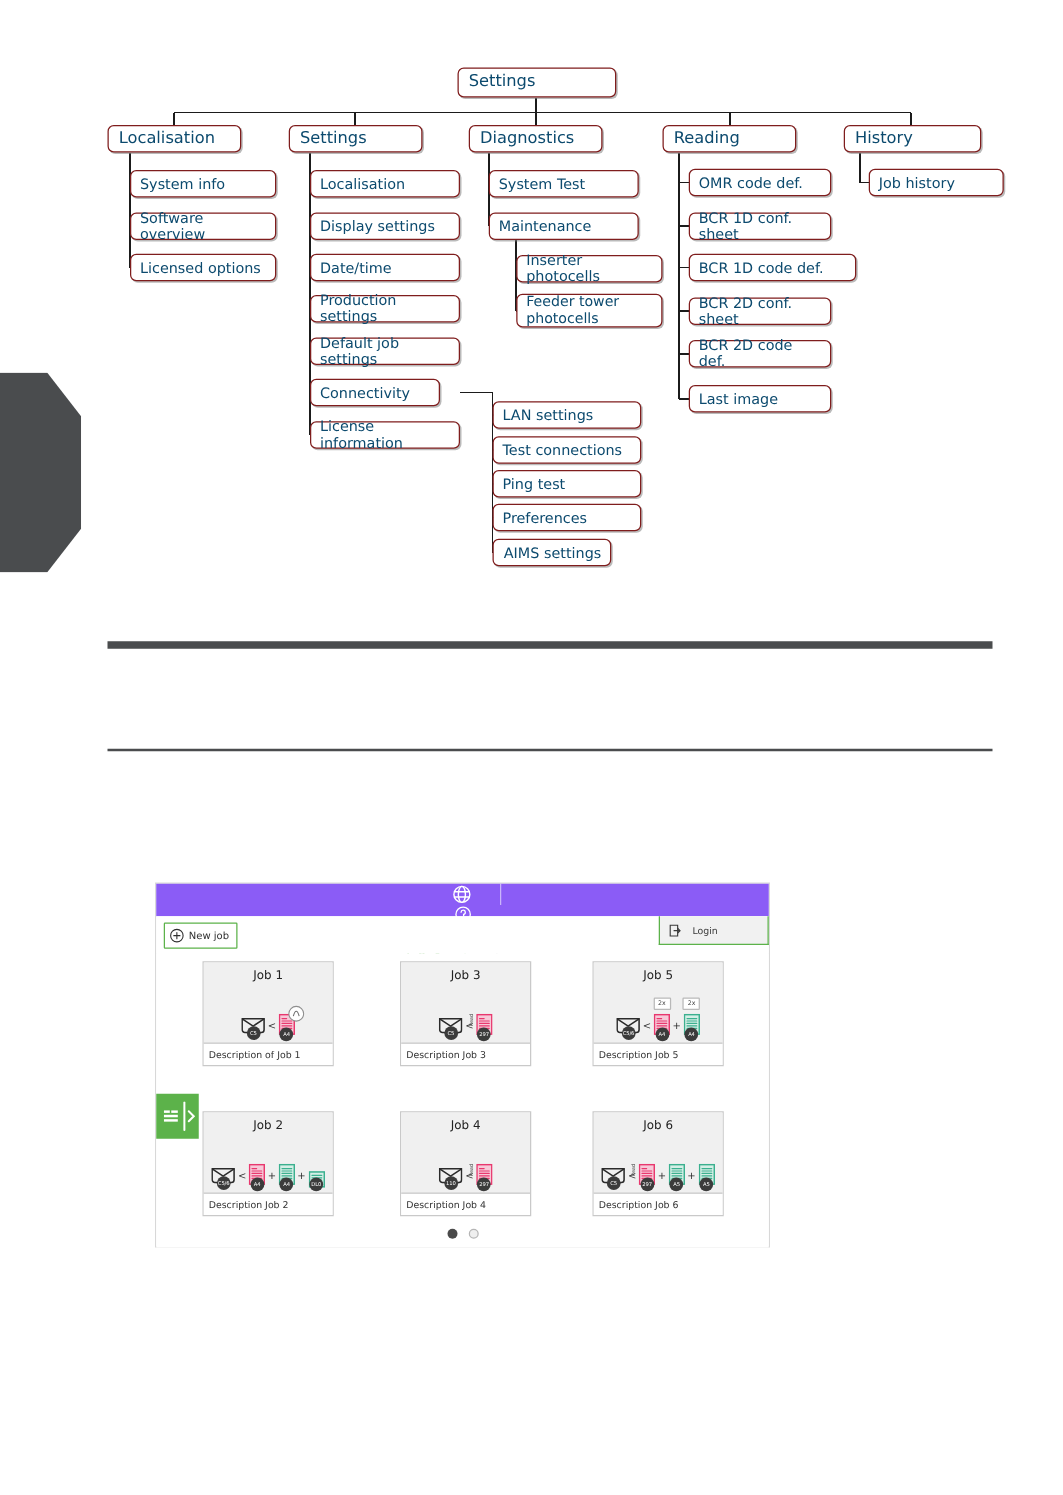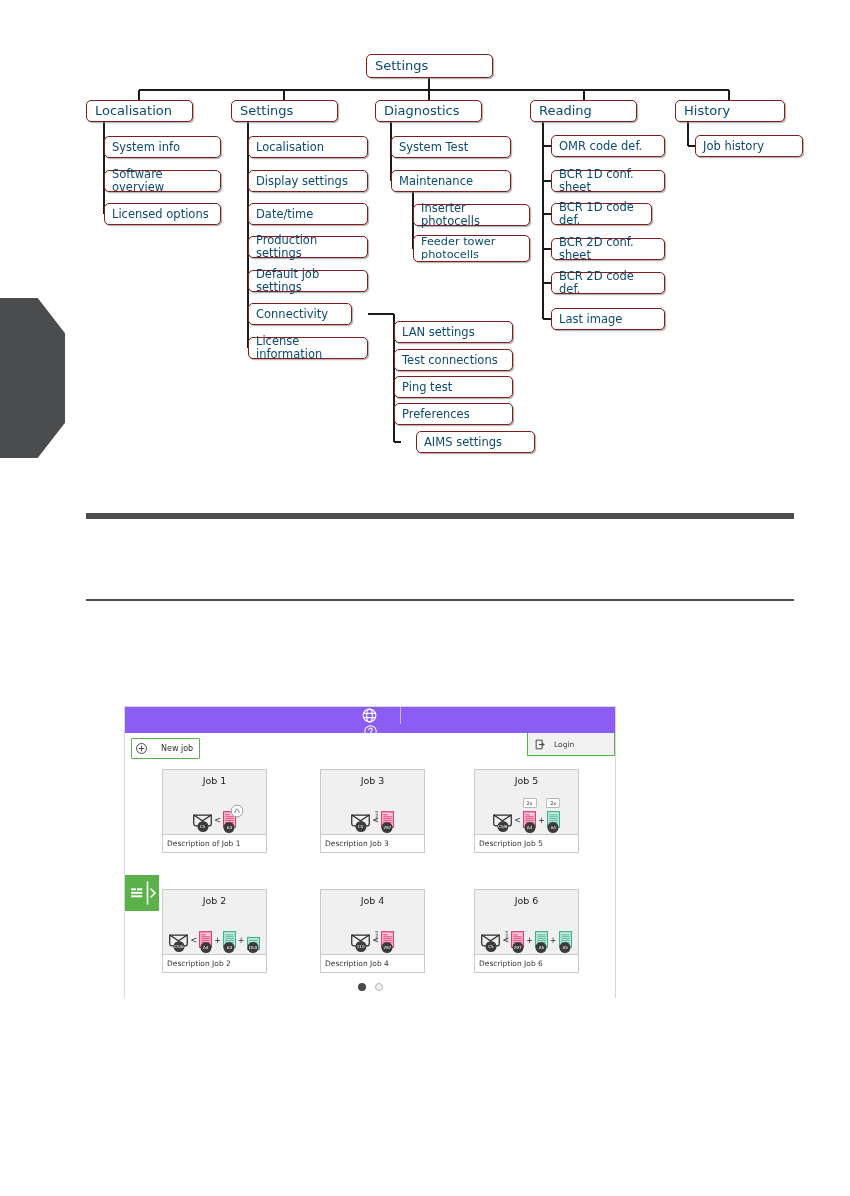--- a/index.html
+++ b/index.html
@@ -60,21 +60,21 @@
   #dropdown{
     position:absolute;right:0;top:26px;width:88px;height:23px;background:#f1f1f1;
     border:1px solid #5cb24a;border-top:none;box-sizing:border-box;
     display:flex;align-items:center;gap:7px;padding-left:6px;z-index:6;
   }
   #dropdown span{font-size:7.5px;color:#3a3a3a;}
 
   #subbar{position:relative;height:30px;display:flex;align-items:center;background:#fff;}
   #newjob{
     margin-left:6px;height:19px;border:1px solid #5cb24a;background:#fff;
-    display:flex;align-items:center;gap:13px;padding:0 6px 0 3px;border-radius:1px;
+    display:flex;align-items:center;gap:3px;padding:0 6px 0 3px;border-radius:1px;
   }
   #newjob span{font-size:8px;color:#303030;}
   #title-wrap{position:absolute;left:0;right:0;display:flex;align-items:center;justify-content:center;gap:8px;pointer-events:none;}
   #title-wrap .t{font-size:15px;color:#7dbf63;font-weight:400;}
 
   #content{position:relative;height:235px;background:#fff;}
 
   #sidetab{
     position:absolute;left:0;top:112px;width:34px;height:36px;background:#5cb24a;
     display:flex;align-items:center;gap:2px;padding-left:5px;box-sizing:border-box;z-index:4;
@@ -235,21 +235,21 @@
   </div>
   <div class="nodebox" style="left:394px;top:349px;width:119px;height:22px;">
     <span>Test connections</span>
   </div>
   <div class="nodebox" style="left:394px;top:376px;width:119px;height:22px;">
     <span>Ping test</span>
   </div>
   <div class="nodebox" style="left:394px;top:403px;width:119px;height:22px;">
     <span>Preferences</span>
   </div>
-  <div class="nodebox" style="left:416px;top:431px;width:119px;height:22px;">
+  <div class="nodebox" style="left:394px;top:431px;width:95px;height:22px;justify-content:flex-end;">
     <span>AIMS settings</span>
   </div>
 
   <div class="nodebox" style="left:391px;top:136px;width:120px;height:22px;">
     <span>System Test</span>
   </div>
   <div class="nodebox" style="left:391px;top:170px;width:120px;height:22px;">
     <span>Maintenance</span>
   </div>
 
@@ -259,21 +259,21 @@
   <div class="nodebox two-line" style="left:413px;top:235px;width:117px;height:27px;">
     <span>Feeder tower photocells</span>
   </div>
 
   <div class="nodebox" style="left:551px;top:135px;width:114px;height:22px;">
     <span>OMR code def.</span>
   </div>
   <div class="nodebox" style="left:551px;top:170px;width:114px;height:22px;">
     <span>BCR 1D conf. sheet</span>
   </div>
-  <div class="nodebox" style="left:551px;top:203px;width:101px;height:22px;">
+  <div class="nodebox" style="left:551px;top:203px;width:134px;height:22px;">
     <span>BCR 1D code def.</span>
   </div>
   <div class="nodebox" style="left:551px;top:238px;width:114px;height:22px;">
     <span>BCR 2D conf. sheet</span>
   </div>
   <div class="nodebox" style="left:551px;top:272px;width:114px;height:22px;">
     <span>BCR 2D code def.</span>
   </div>
   <div class="nodebox" style="left:551px;top:308px;width:114px;height:22px;">
     <span>Last image</span>

